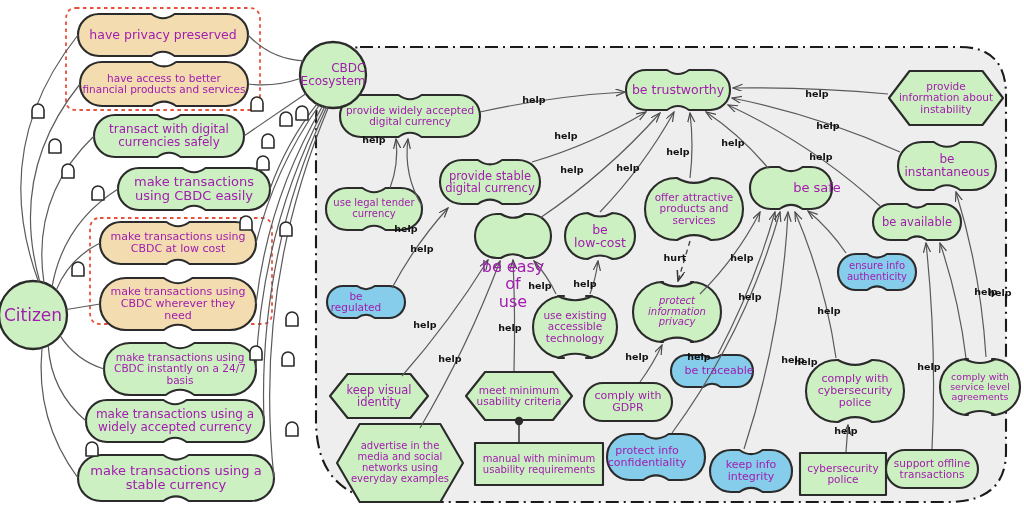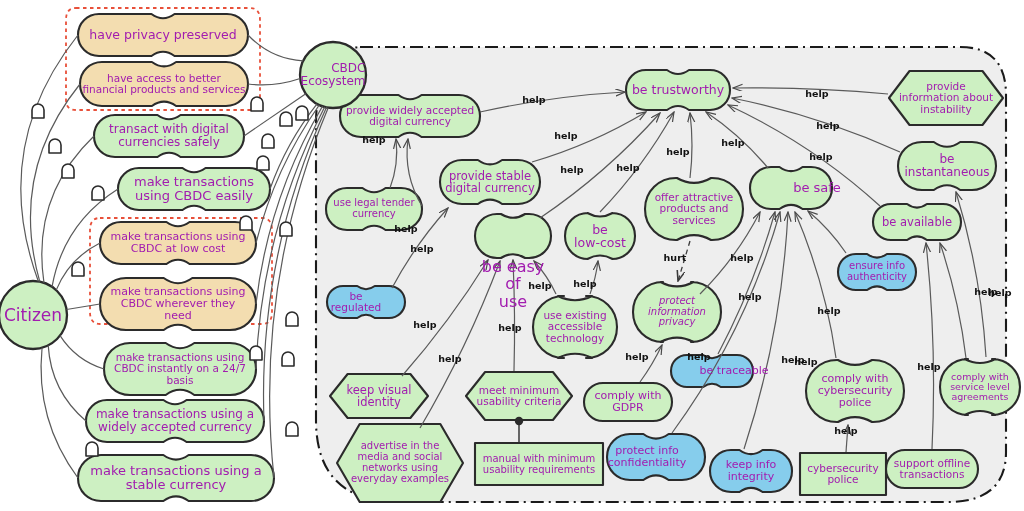--- a/index.html
+++ b/index.html
@@ -533,21 +533,21 @@
       <div class="nodelabel" style="left: 607px; top: 434px; width: 80px; height: 46px; font-size: 11px;">protect info
 confidentiality</div>
       <div class="nodelabel" style="left: 626px; top: 70px; width: 104px; height: 40px; font-size: 12.5px;">be trustworthy</div>
       <div class="nodelabel" style="left: 645px; top: 178px; width: 98px; height: 62px; font-size: 10.5px;">offer attractive
 products and
 services</div>
       <div class="nodelabel" style="left: 772px; top: 167px; width: 90px; height: 42px; font-size: 13px;">be safe</div>
       <div class="nodelabel" style="left: 633px; top: 282px; width: 88px; height: 60px; font-size: 10px; font-style: italic;">protect
 information
 privacy</div>
-      <div class="nodelabel" style="left: 671px; top: 355px; width: 96px; height: 32px; font-size: 11px; padding-left: 15px;">be traceable</div>
+      <div class="nodelabel" style="left: 671px; top: 355px; width: 96px; height: 32px; font-size: 11px;">be traceable</div>
       <div class="nodelabel" style="left: 710px; top: 450px; width: 82px; height: 42px; font-size: 11px;">keep info
 integrity</div>
       <div class="nodelabel" style="left: 800px; top: 453px; width: 86px; height: 42px; font-size: 10.5px;">cybersecurity
 police</div>
       <div class="nodelabel" style="left: 806px; top: 360px; width: 98px; height: 62px; font-size: 11px;">comply with
 cybersecurity
 police</div>
       <div class="nodelabel" style="left: 838px; top: 254px; width: 78px; height: 36px; font-size: 10px;">ensure info
 authenticity</div>
       <div class="nodelabel" style="left: 873px; top: 204px; width: 88px; height: 36px; font-size: 11.5px;">be available</div>

